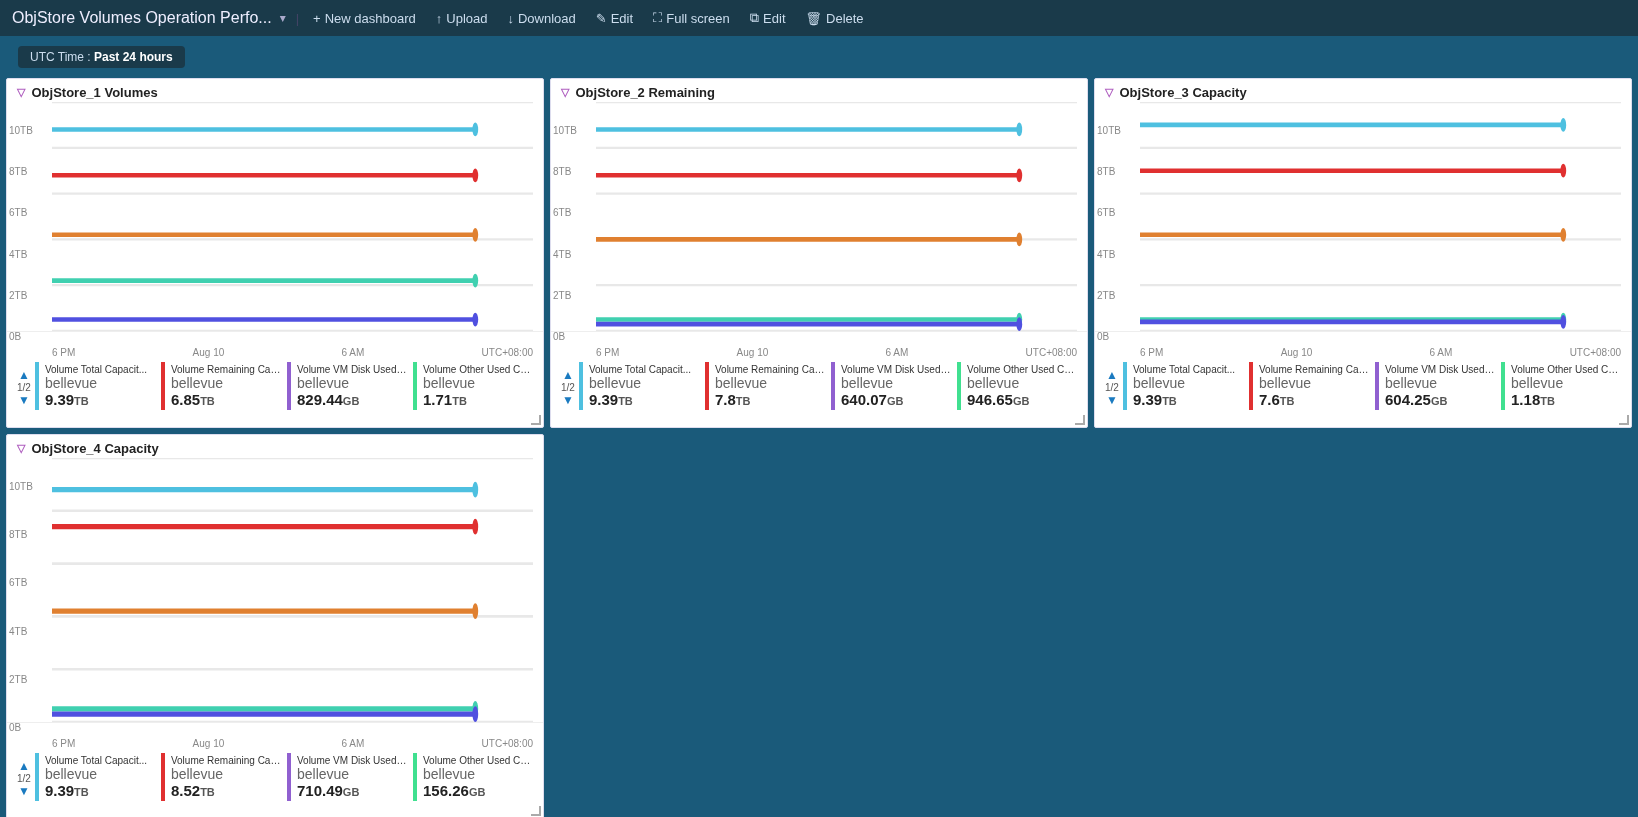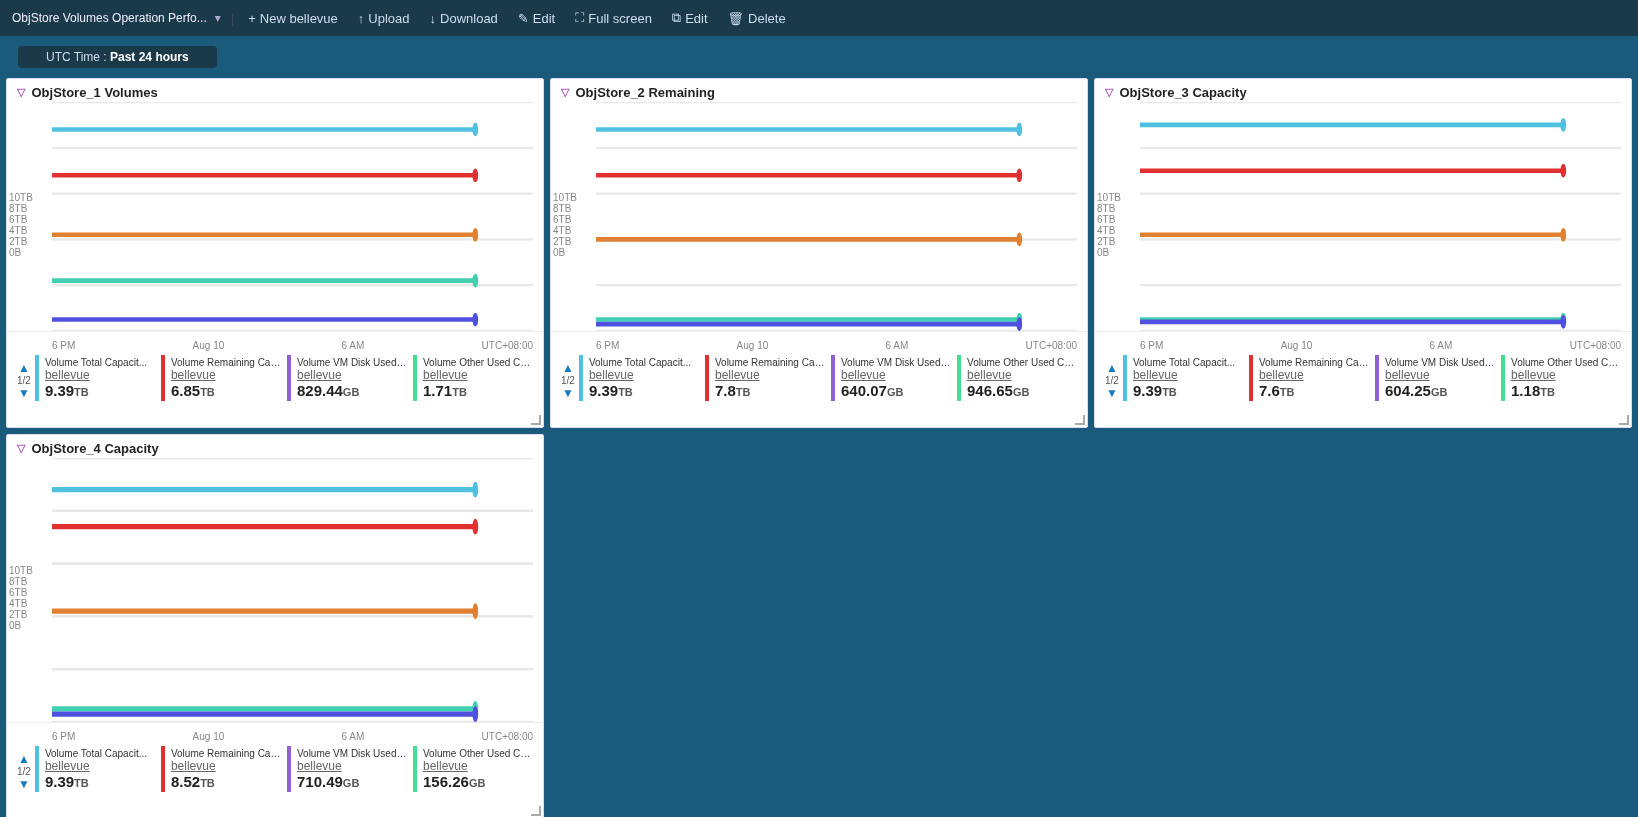--- a/index.html
+++ b/index.html
@@ -17,21 +17,21 @@
       height: 36px;
       display: flex;
       align-items: center;
       padding: 0 12px;
       gap: 4px;
       color: #cde;
       font-size: 13px;
     }
     .topbar-title {
       color: #eef;
-      font-size: 12px;
+      font-size: 16px;
       font-weight: 500;
     }
     .topbar-icon {
       color: #aac;
       font-size: 12px;
       margin: 0 4px;
       cursor: pointer;
     }
     .topbar-action {
       display: flex;
@@ -43,21 +43,21 @@
       font-size: 13px;
       border-radius: 3px;
     }
     .topbar-sep { color: #446; margin: 0 2px; }
 
     
     .timebadge {
       background: #1a3a4a;
       color: #cde;
       border-radius: 4px;
-      padding: 4px 28px;
+      padding: 4px 12px;
       font-size: 12px;
       margin: 6px 12px;
       display: inline-block;
     }
     .timebadge strong { color: #fff; }
 
     
     .dashboard-grid {
       display: grid;
       grid-template-columns: repeat(3, 1fr);
@@ -94,33 +94,33 @@
       position: relative;
       border-bottom: 1px solid #eee;
     }
     .chart-svg {
       width: 100%;
       height: 100%;
     }
     .y-labels {
       position: absolute;
       left: 2px;
-      top: 8px;
+      top: 17px;
       height: 100%;
       display: flex;
       flex-direction: column;
-      justify-content: center;
+      justify-content: space-between;
       font-size: 10px;
       color: #888;
       padding: 6px 0;
     }
     .x-labels {
       display: flex;
       justify-content: space-between;
-      padding: 8px 10px 0 45px;
+      padding: 15px 10px 0 45px;
       font-size: 10px;
       color: #888;
     }
 
     
     .legend-area {
       padding: 4px 6px;
       display: flex;
       align-items: flex-start;
       gap: 0;
@@ -154,23 +154,22 @@
     }
     .legend-label {
       font-size: 10px;
       color: #333;
       white-space: nowrap;
       overflow: hidden;
       text-overflow: ellipsis;
       max-width: 110px;
     }
     .legend-sub {
-      font-size: 12px;
+      font-size: 14px;
       color: #666;
-      text-decoration: underline;
     }
     .legend-value {
       font-size: 15px;
       font-weight: 600;
       color: #222;
     }
     .legend-unit {
       font-size: 11px;
       font-weight: bold;
       color: #555;
@@ -206,21 +205,21 @@
   </style>
 </head>
 <body>
 
 <div class="topbar">
   <span class="topbar-title">ObjStore Volumes Operation Perfo...</span>
   <span class="topbar-icon">▾</span>
   <span class="topbar-sep">|</span>
   <span class="topbar-action">
     <span>+</span>
-    <span>New bellevue</span>
+    <span>New dashboard</span>
   </span>
   <span class="topbar-action">
     <span>↑</span>
     <span>Upload</span>
   </span>
   <span class="topbar-action">
     <span>↓</span>
     <span>Download</span>
   </span>
   <span class="topbar-action">

